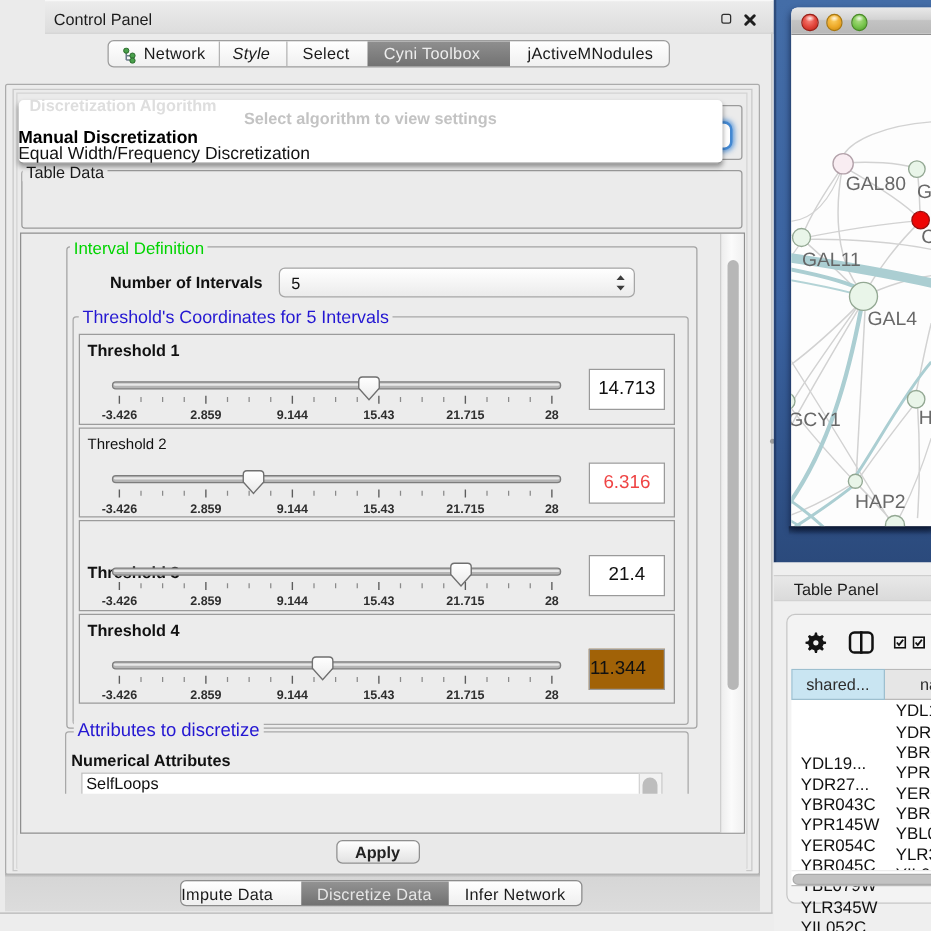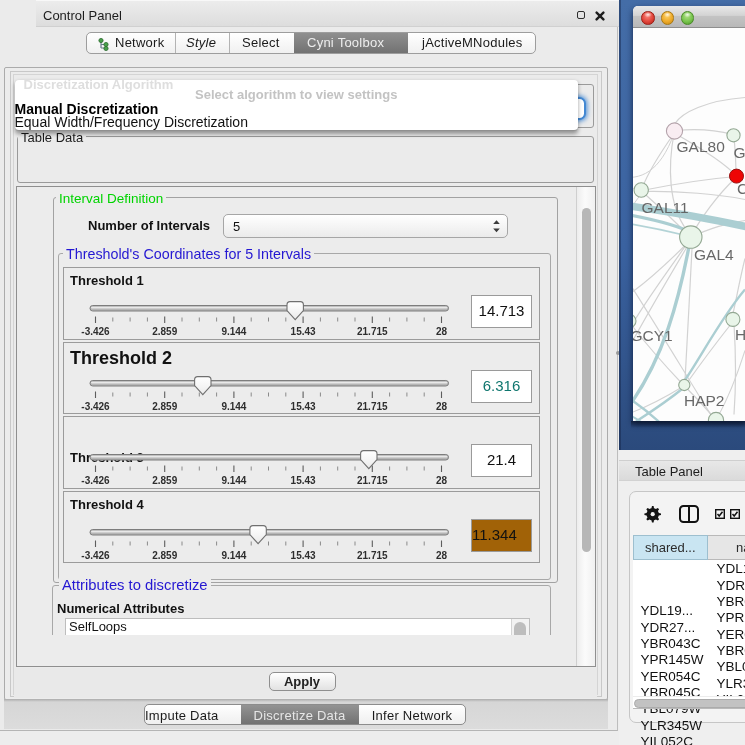--- a/index.html
+++ b/index.html
@@ -112,21 +112,21 @@
               <text x="225.1" y="39" font-size="10" font-weight="bold" fill="#2e2e2e" text-anchor="middle" font-family="Liberation Sans, sans-serif">15.43</text>
               <text x="294.3" y="39" font-size="10" font-weight="bold" fill="#2e2e2e" text-anchor="middle" font-family="Liberation Sans, sans-serif">21.715</text>
               <text x="363.5" y="39" font-size="10" font-weight="bold" fill="#2e2e2e" text-anchor="middle" font-family="Liberation Sans, sans-serif">28</text>
               <g transform="translate(217.2,10.9)">
                 <path d="M-8.2 -2.2 Q-8.2 -5.3 -5.2 -5.3 L5.2 -5.3 Q8.2 -5.3 8.2 -2.2 L8.2 3.6 L0 12.8 L-8.2 3.6 Z" fill="url(#thg0)" stroke="#6f6f6f" stroke-width="1.1" fill-opacity="1"></path>
               </g>
             </svg>
             <div class="abs" style="left:407px;top:27px;width:61px;height:33px;background:#fff;border:1px solid #9a9a9a;box-sizing:border-box;text-align:center;font-size:15px;color:#111;line-height:30px;">14.713</div>
           </div>
 <div class="abs" style="left:46px;top:155.0px;width:477px;height:72.5px;border:1px solid #9b9b9b;box-sizing:border-box;background:#ececec;">
-            <div class="abs" style="left:6px;top:5px;font-size:18px;font-weight:bold;color:#111;">Threshold 2</div>
+            <div class="abs" style="left:6px;top:5px;font-size:12px;font-weight:normal;color:#111;">Threshold 2</div>
             <svg class="abs" style="left:13.5px;top:28px;" width="382" height="44" viewBox="0 0 382 44">
               <rect x="12" y="9.5" width="358.5" height="5.5" rx="2.7" fill="#b5b5b5" stroke="#7d7d7d" stroke-width="1"></rect>
               <rect x="13" y="10.7" width="356.5" height="1.8" rx="0.9" fill="#e8e8e8"></rect>
               <line x1="17.5" y1="20.5" x2="17.5" y2="27" stroke="#5d5d5d" stroke-width="1.1"></line>
               <line x1="34.8" y1="21.5" x2="34.8" y2="25.5" stroke="#8a8a8a" stroke-width="1"></line>
               <line x1="52.1" y1="21.5" x2="52.1" y2="25.5" stroke="#8a8a8a" stroke-width="1"></line>
               <line x1="69.4" y1="21.5" x2="69.4" y2="25.5" stroke="#8a8a8a" stroke-width="1"></line>
               <line x1="86.7" y1="20.5" x2="86.7" y2="27" stroke="#5d5d5d" stroke-width="1.1"></line>
               <line x1="104.0" y1="21.5" x2="104.0" y2="25.5" stroke="#8a8a8a" stroke-width="1"></line>
               <line x1="121.3" y1="21.5" x2="121.3" y2="25.5" stroke="#8a8a8a" stroke-width="1"></line>
@@ -147,21 +147,21 @@
               <text x="17.5" y="39" font-size="10" font-weight="bold" fill="#2e2e2e" text-anchor="middle" font-family="Liberation Sans, sans-serif">-3.426</text>
               <text x="86.7" y="39" font-size="10" font-weight="bold" fill="#2e2e2e" text-anchor="middle" font-family="Liberation Sans, sans-serif">2.859</text>
               <text x="155.9" y="39" font-size="10" font-weight="bold" fill="#2e2e2e" text-anchor="middle" font-family="Liberation Sans, sans-serif">9.144</text>
               <text x="225.1" y="39" font-size="10" font-weight="bold" fill="#2e2e2e" text-anchor="middle" font-family="Liberation Sans, sans-serif">15.43</text>
               <text x="294.3" y="39" font-size="10" font-weight="bold" fill="#2e2e2e" text-anchor="middle" font-family="Liberation Sans, sans-serif">21.715</text>
               <text x="363.5" y="39" font-size="10" font-weight="bold" fill="#2e2e2e" text-anchor="middle" font-family="Liberation Sans, sans-serif">28</text>
               <g transform="translate(124.8,10.9)">
                 <path d="M-8.2 -2.2 Q-8.2 -5.3 -5.2 -5.3 L5.2 -5.3 Q8.2 -5.3 8.2 -2.2 L8.2 3.6 L0 12.8 L-8.2 3.6 Z" fill="url(#thg0)" stroke="#6f6f6f" stroke-width="1.1" fill-opacity="1"></path>
               </g>
             </svg>
-            <div class="abs" style="left:407px;top:27px;width:61px;height:33px;background:#fff;border:1px solid #9a9a9a;box-sizing:border-box;text-align:center;font-size:15px;color:#0f766e;line-height:30px;">6.316</div>
+            <div class="abs" style="left:407px;top:27px;width:61px;height:33px;background:#fff;border:1px solid #9a9a9a;box-sizing:border-box;text-align:center;font-size:15px;color:#ef4444;line-height:30px;">6.316</div>
           </div>
 <div class="abs" style="left:46px;top:229.5px;width:477px;height:72.5px;border:1px solid #9b9b9b;box-sizing:border-box;background:#ececec;">
             <div class="abs" style="left:6px;top:5px;font-size:13px;font-weight:bold;color:#111;margin-top:28px;">Threshold 3</div>
             <svg class="abs" style="left:13.5px;top:28px;" width="382" height="44" viewBox="0 0 382 44">
               <rect x="12" y="9.5" width="358.5" height="5.5" rx="2.7" fill="#b5b5b5" stroke="#7d7d7d" stroke-width="1"></rect>
               <rect x="13" y="10.7" width="356.5" height="1.8" rx="0.9" fill="#e8e8e8"></rect>
               <line x1="17.5" y1="20.5" x2="17.5" y2="27" stroke="#5d5d5d" stroke-width="1.1"></line>
               <line x1="34.8" y1="21.5" x2="34.8" y2="25.5" stroke="#8a8a8a" stroke-width="1"></line>
               <line x1="52.1" y1="21.5" x2="52.1" y2="25.5" stroke="#8a8a8a" stroke-width="1"></line>
               <line x1="69.4" y1="21.5" x2="69.4" y2="25.5" stroke="#8a8a8a" stroke-width="1"></line>

